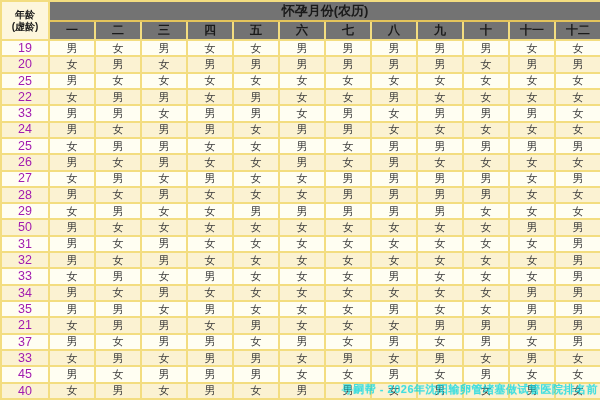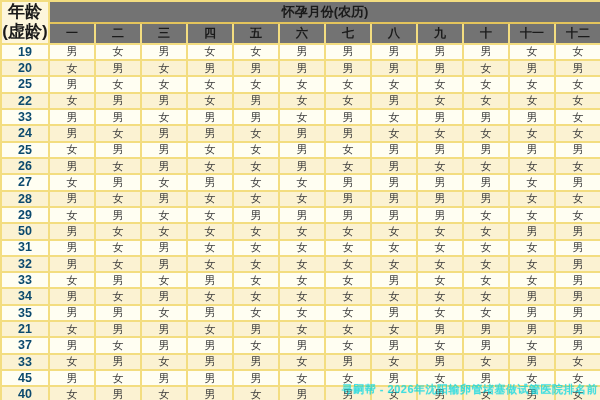--- a/index.html
+++ b/index.html
@@ -26,21 +26,21 @@
     text-align: center;
     vertical-align: middle;
     padding: 0;
     overflow: hidden;
   }
 
   thead th { background: #737373; color: #1a1a1a; }
 
   th.age-head {
     background: #FDF6DC;
-    font-size: 17px;
+    font-size: 10px;
     font-weight: bold;
     line-height: 1.2;
   }
 
   th.banner {
     height: 15px;
     font-size: 13px;
     font-weight: bold;
     border-bottom: 2px solid #E4C45C;
   }
@@ -54,23 +54,23 @@
   tbody td {
     font-size: 11px;
     color: #3C3C3C;
     line-height: 1;
   }
 
   tbody tr:nth-child(odd) td  { background: #FFFEF2; }
   tbody tr:nth-child(even) td { background: #FBF2D2; }
 
   tbody td.age-cell {
-    font-weight: bold;
+    font-weight: normal;
     font-size: 12.5px;
-    color: #0c4a6e;
+    color: #a21caf;
   }
 
   .watermark {
     position: absolute;
     right: 2px;
     bottom: 3px;
     font-size: 11px;
     font-weight: bold;
     letter-spacing: 0.5px;
     color: rgba(0, 214, 228, 0.62);

